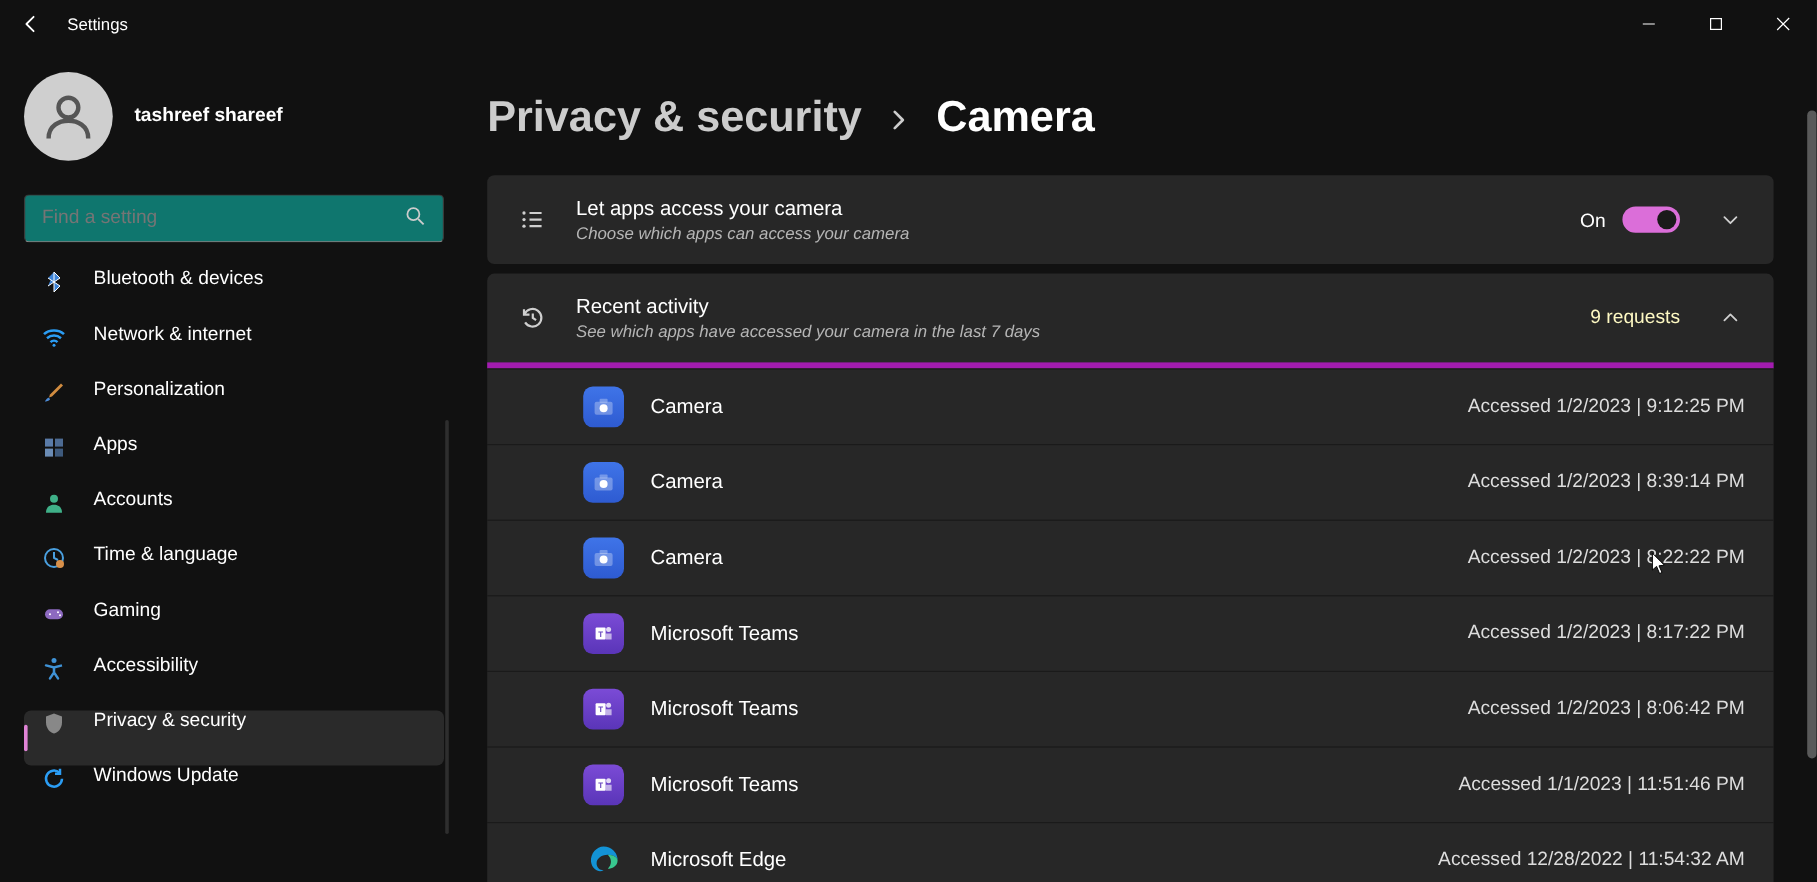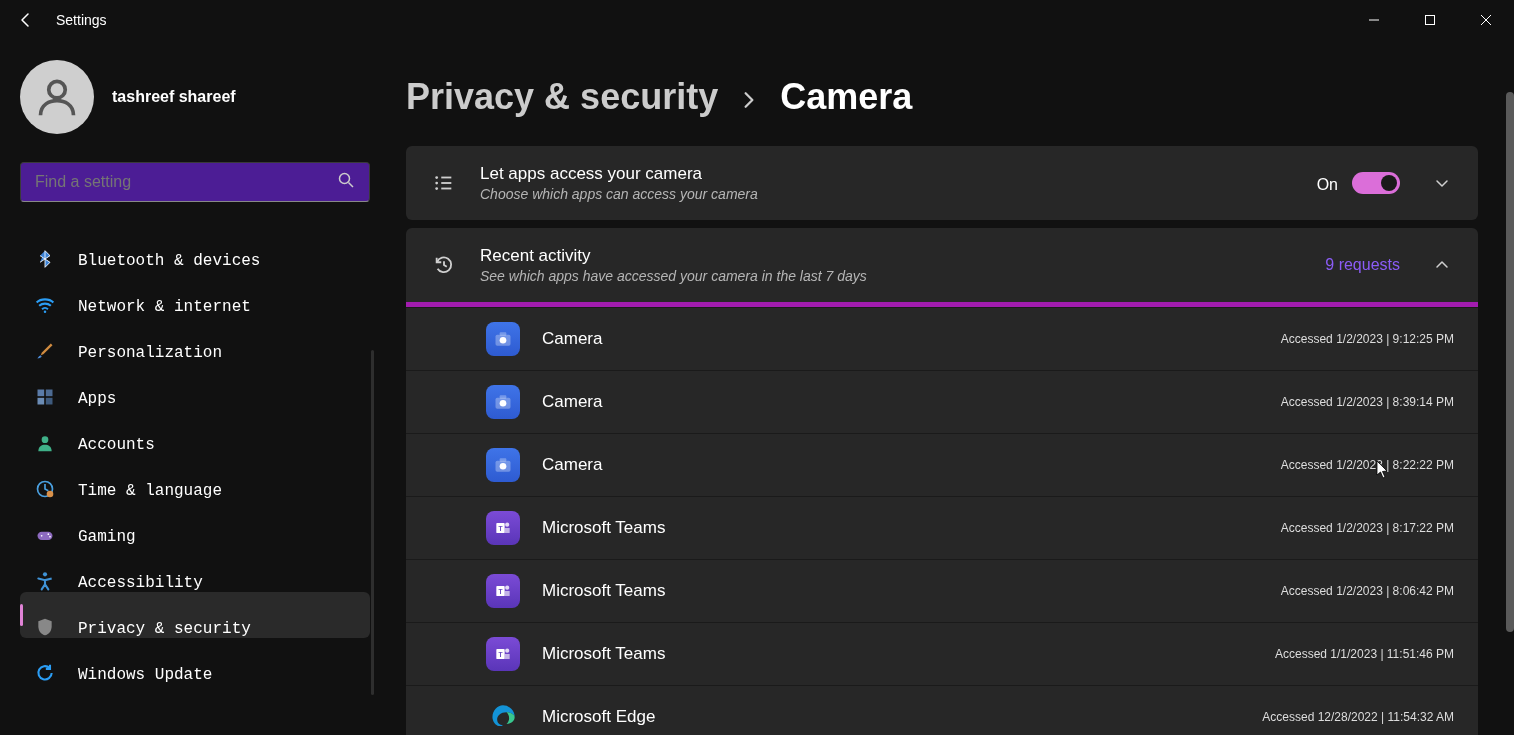--- a/index.html
+++ b/index.html
@@ -63,21 +63,21 @@
     background: #cfcfcf;
     display: flex;
     align-items: center;
     justify-content: center;
   }
   .username {
     font-size: 16px;
     font-weight: 600;
   }
   .search-box {
-    background: #4c1d95;
+    background: #0f766e;
     border: 1px solid #3a3a3a;
     border-bottom: 1px solid #888;
     border-radius: 4px;
     height: 40px;
     display: flex;
     align-items: center;
     padding: 0 14px;
     margin-bottom: 22px;
   }
   .search-box input {
@@ -90,29 +90,28 @@
   }
   .search-box .srch-icon {
     color: #cccccc;
   }
   .nav-list {
     display: flex;
     flex-direction: column;
   }
   .nav-item {
     display: flex;
-    align-items: flex-end;
+    align-items: flex-start;
     gap: 22px;
     height: 46px;
     padding: 0 14px;
     border-radius: 6px;
     font-size: 16px;
     color: #ffffff;
     position: relative;
-    font-family: Liberation Mono, monospace;
   }
   .nav-item.active {
     background: #2a2a2a;
   }
   .nav-item.active::before {
     content: "";
     position: absolute;
     left: 0;
     top: 12px;
     bottom: 12px;
@@ -228,40 +227,40 @@
     color:#cfcfcf;
     margin-left:8px;
   }
   .activity-header {
     display:flex;
     align-items:center;
     padding:18px 24px;
     gap:22px;
     border-bottom:5px solid #a21caf;
   }
-  .req-count { font-size:16px; color:#8b5cf6;text-align:right; }
+  .req-count { font-size:16px; color:#fef9c3;text-align:right; }
   .activity-list { display:flex; flex-direction:column; }
   .activity-row {
     display:flex;
     align-items:center;
     padding:14px 24px 14px 80px;
     gap:22px;
     border-top:1px solid #1a1a1a;
     height:63px;
   }
   .app-icon {
     width:34px;height:34px;
     border-radius:8px;
     display:flex;align-items:center;justify-content:center;
   }
   .app-icon.camera { background: linear-gradient(#3f74e8,#2e5bd1); }
   .app-icon.teams  { background: linear-gradient(#7b4bd6,#5a35b8); }
   .app-icon.edge   { background: transparent; }
   .app-name { flex:1; font-size:17px; }
-  .access-text { font-size:12px; color:#dddddd; }
+  .access-text { font-size:16px; color:#dddddd; }
   .cursor { position:absolute; left:986px; top:420px; color:#fff; font-size:16px; pointer-events:none;}
 </style>
 </head>
 <body>
 
 <div class="titlebar">
   <div class="back-btn">
     <svg width="16" height="16" viewBox="0 0 16 16">
         <path d="M10 2 L4 8 L10 14" stroke="#fff" stroke-width="1.5" fill="none" stroke-linecap="round" stroke-linejoin="round"></path>
       </svg>

